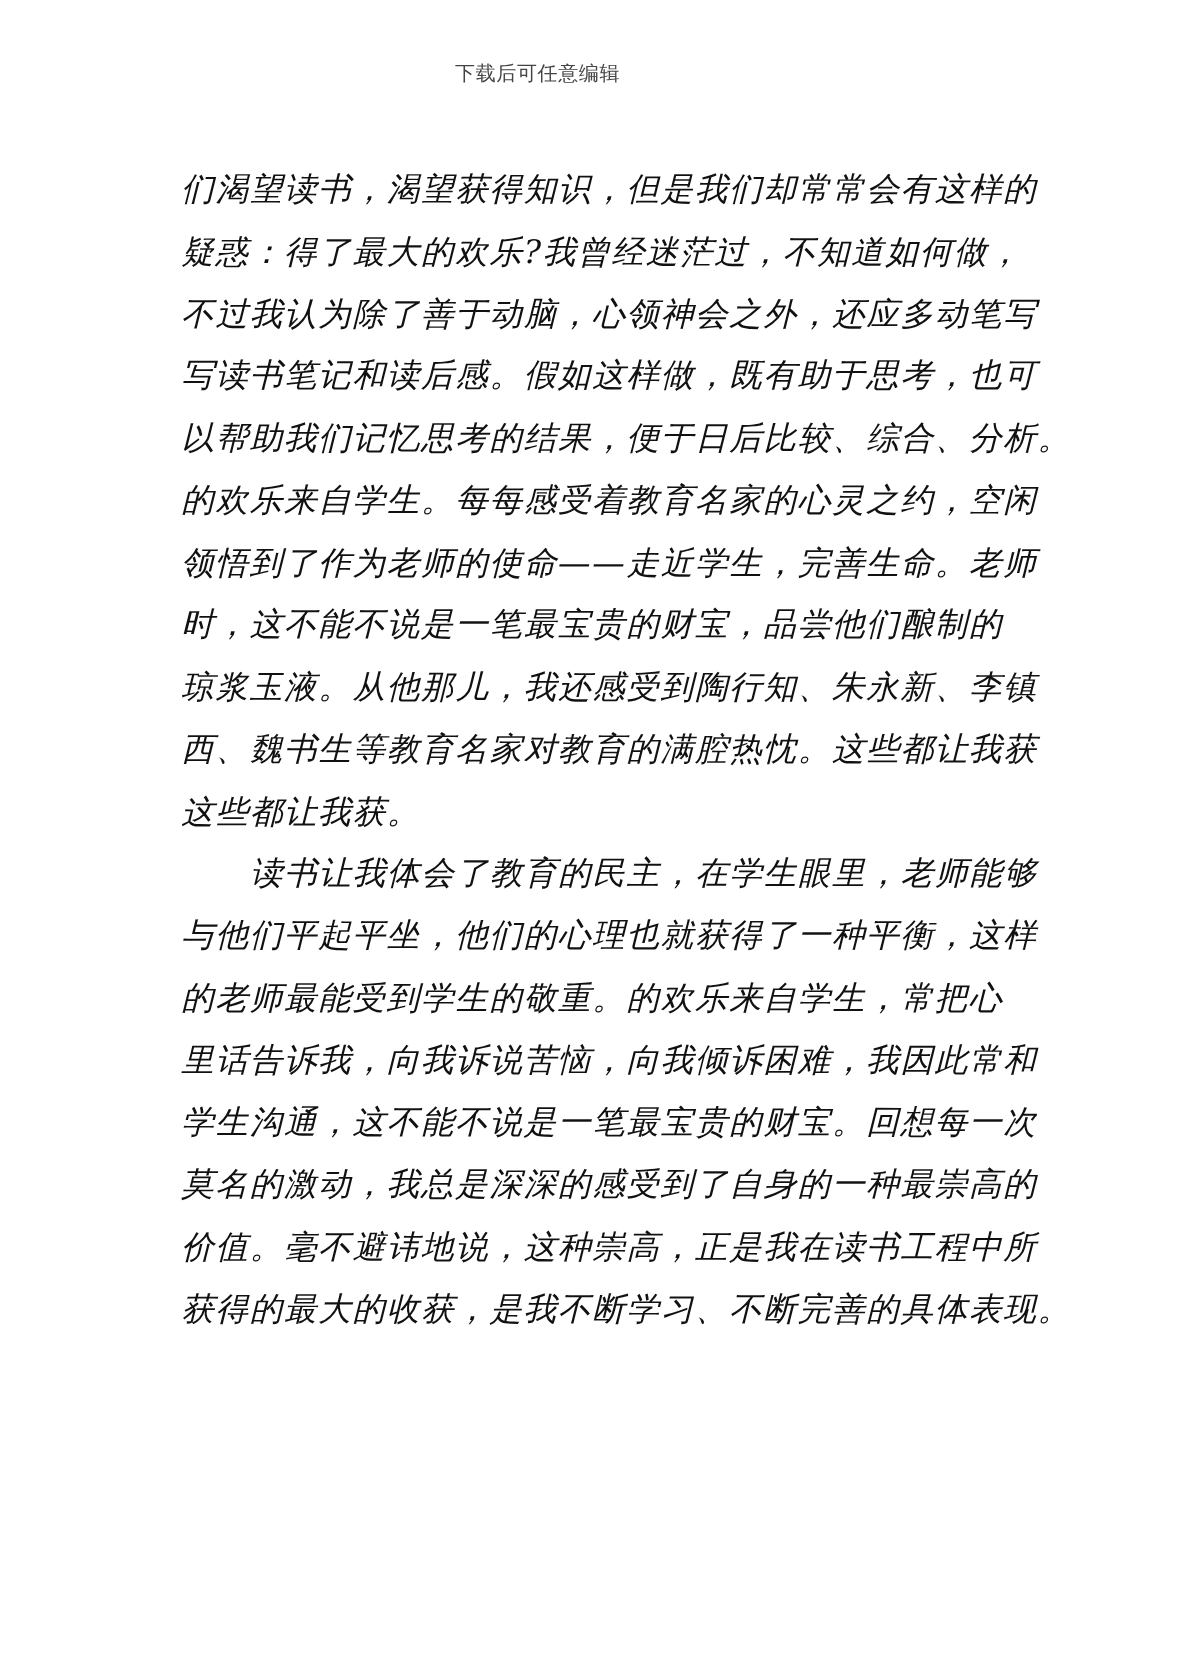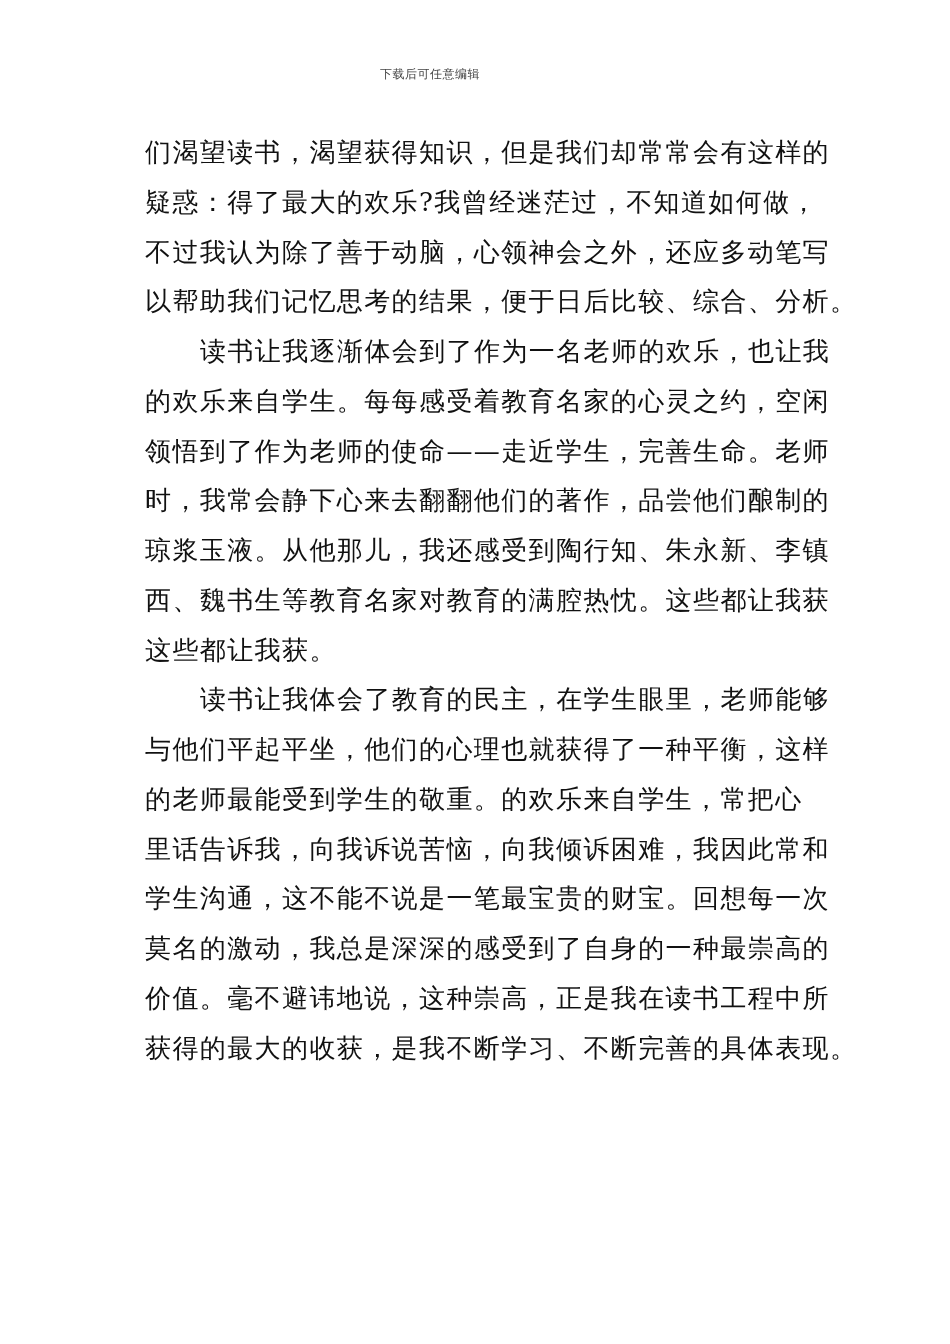--- a/index.html
+++ b/index.html
@@ -10,33 +10,34 @@
     body {
       width: 950px;
       height: 1344px;
       position: relative;
       overflow: hidden;
       font-family: "DejaVu Serif", "Liberation Serif", serif;
       color: #111111;
     }
     .page-header {
       position: absolute;
-      top: 66px;
+      top: 49px;
       left: 0;
       width: 860px;
       text-align: center;
-      font-size: 12px;
+      font-size: 16px;
       color: #444444;
       letter-spacing: 0.5px;
     }
     .body-text {
       position: absolute;
       top: 128px;
       left: 145px;
       width: 662px;
+      font-style: italic;
     }
     .line {
       height: 49.75px;
       line-height: 49.75px;
       font-size: 26px;
       white-space: nowrap;
       letter-spacing: 1.4px;
       overflow: visible;
     }
     .line.indent {
@@ -45,25 +46,25 @@
   </style>
 </head>
 <body>
 
 <div class="page-header">下载后可任意编辑</div>
 
 <div class="body-text">
   <div class="line">们渴望读书，渴望获得知识，但是我们却常常会有这样的</div>
   <div class="line">疑惑：得了最大的欢乐?我曾经迷茫过，不知道如何做，</div>
   <div class="line">不过我认为除了善于动脑，心领神会之外，还应多动笔写</div>
+  <div class="line">写读书笔记和读后感。假如这样做，既有助于思考，也可</div>
   <div class="line">以帮助我们记忆思考的结果，便于日后比较、综合、分析。</div>
-  <div class="line indent">读书让我逐渐体会到了作为一名老师的欢乐，也让我</div>
   <div class="line">的欢乐来自学生。每每感受着教育名家的心灵之约，空闲</div>
   <div class="line">领悟到了作为老师的使命——走近学生，完善生命。老师</div>
-  <div class="line">时，我常会静下心来去翻翻他们的著作，品尝他们酿制的</div>
+  <div class="line">时，这不能不说是一笔最宝贵的财宝，品尝他们酿制的</div>
   <div class="line">琼浆玉液。从他那儿，我还感受到陶行知、朱永新、李镇</div>
   <div class="line">西、魏书生等教育名家对教育的满腔热忱。这些都让我获</div>
   <div class="line">这些都让我获。</div>
   <div class="line indent">读书让我体会了教育的民主，在学生眼里，老师能够</div>
   <div class="line">与他们平起平坐，他们的心理也就获得了一种平衡，这样</div>
   <div class="line">的老师最能受到学生的敬重。的欢乐来自学生，常把心</div>
   <div class="line">里话告诉我，向我诉说苦恼，向我倾诉困难，我因此常和</div>
   <div class="line">学生沟通，这不能不说是一笔最宝贵的财宝。回想每一次</div>
   <div class="line">莫名的激动，我总是深深的感受到了自身的一种最崇高的</div>
   <div class="line">价值。毫不避讳地说，这种崇高，正是我在读书工程中所</div>

